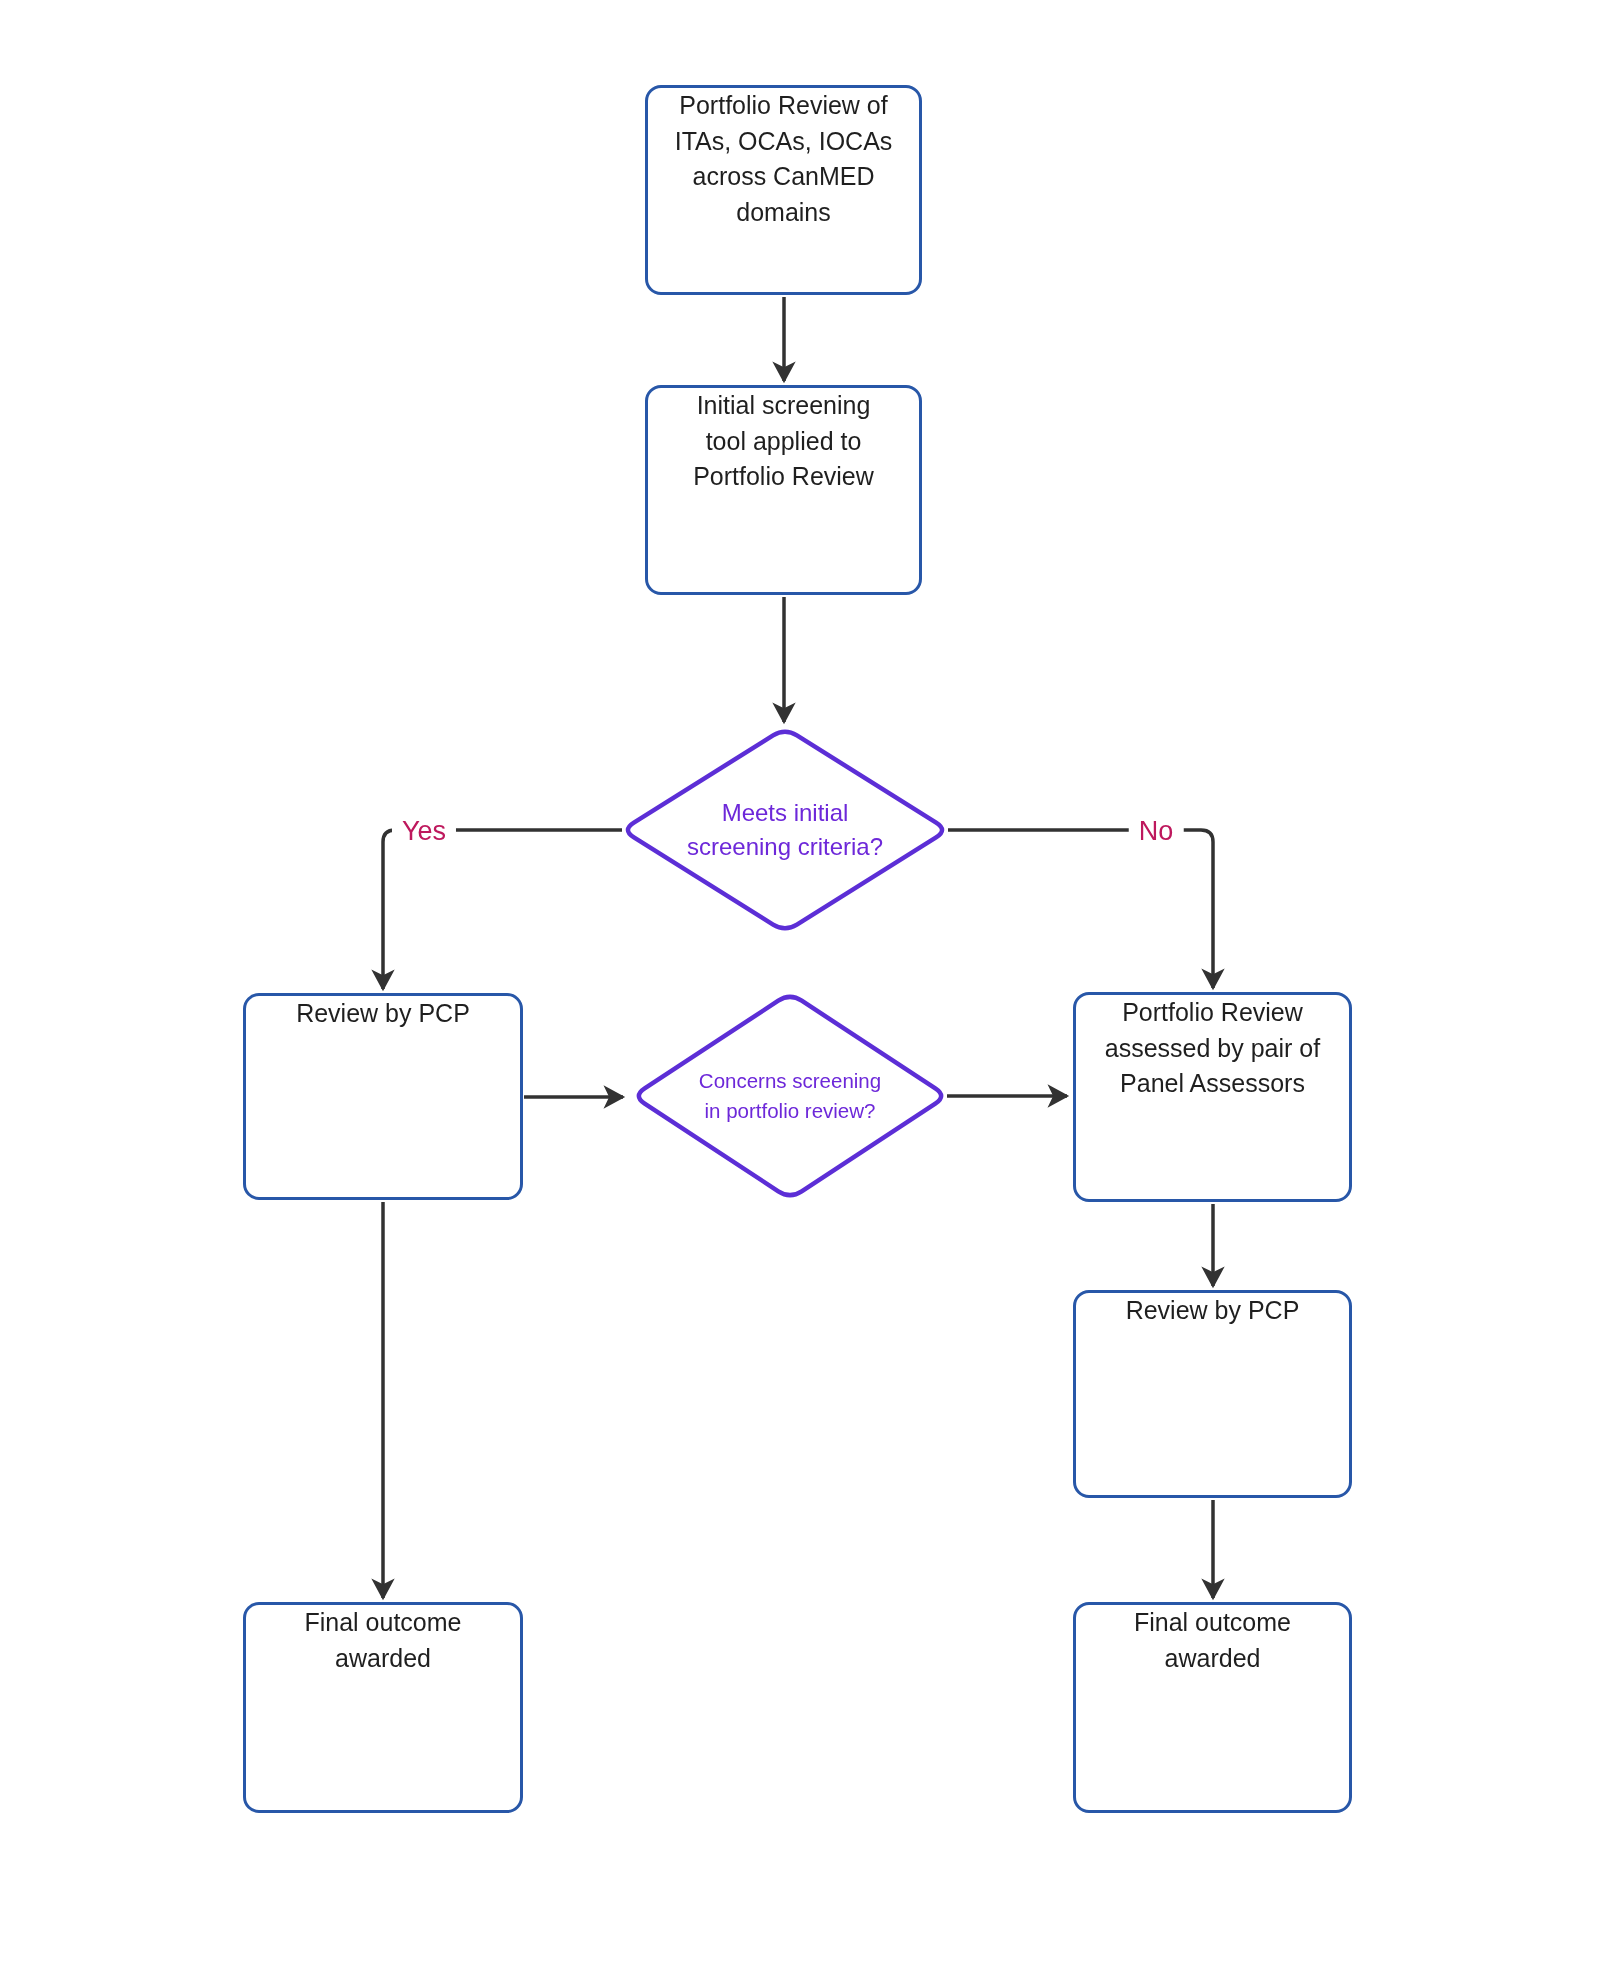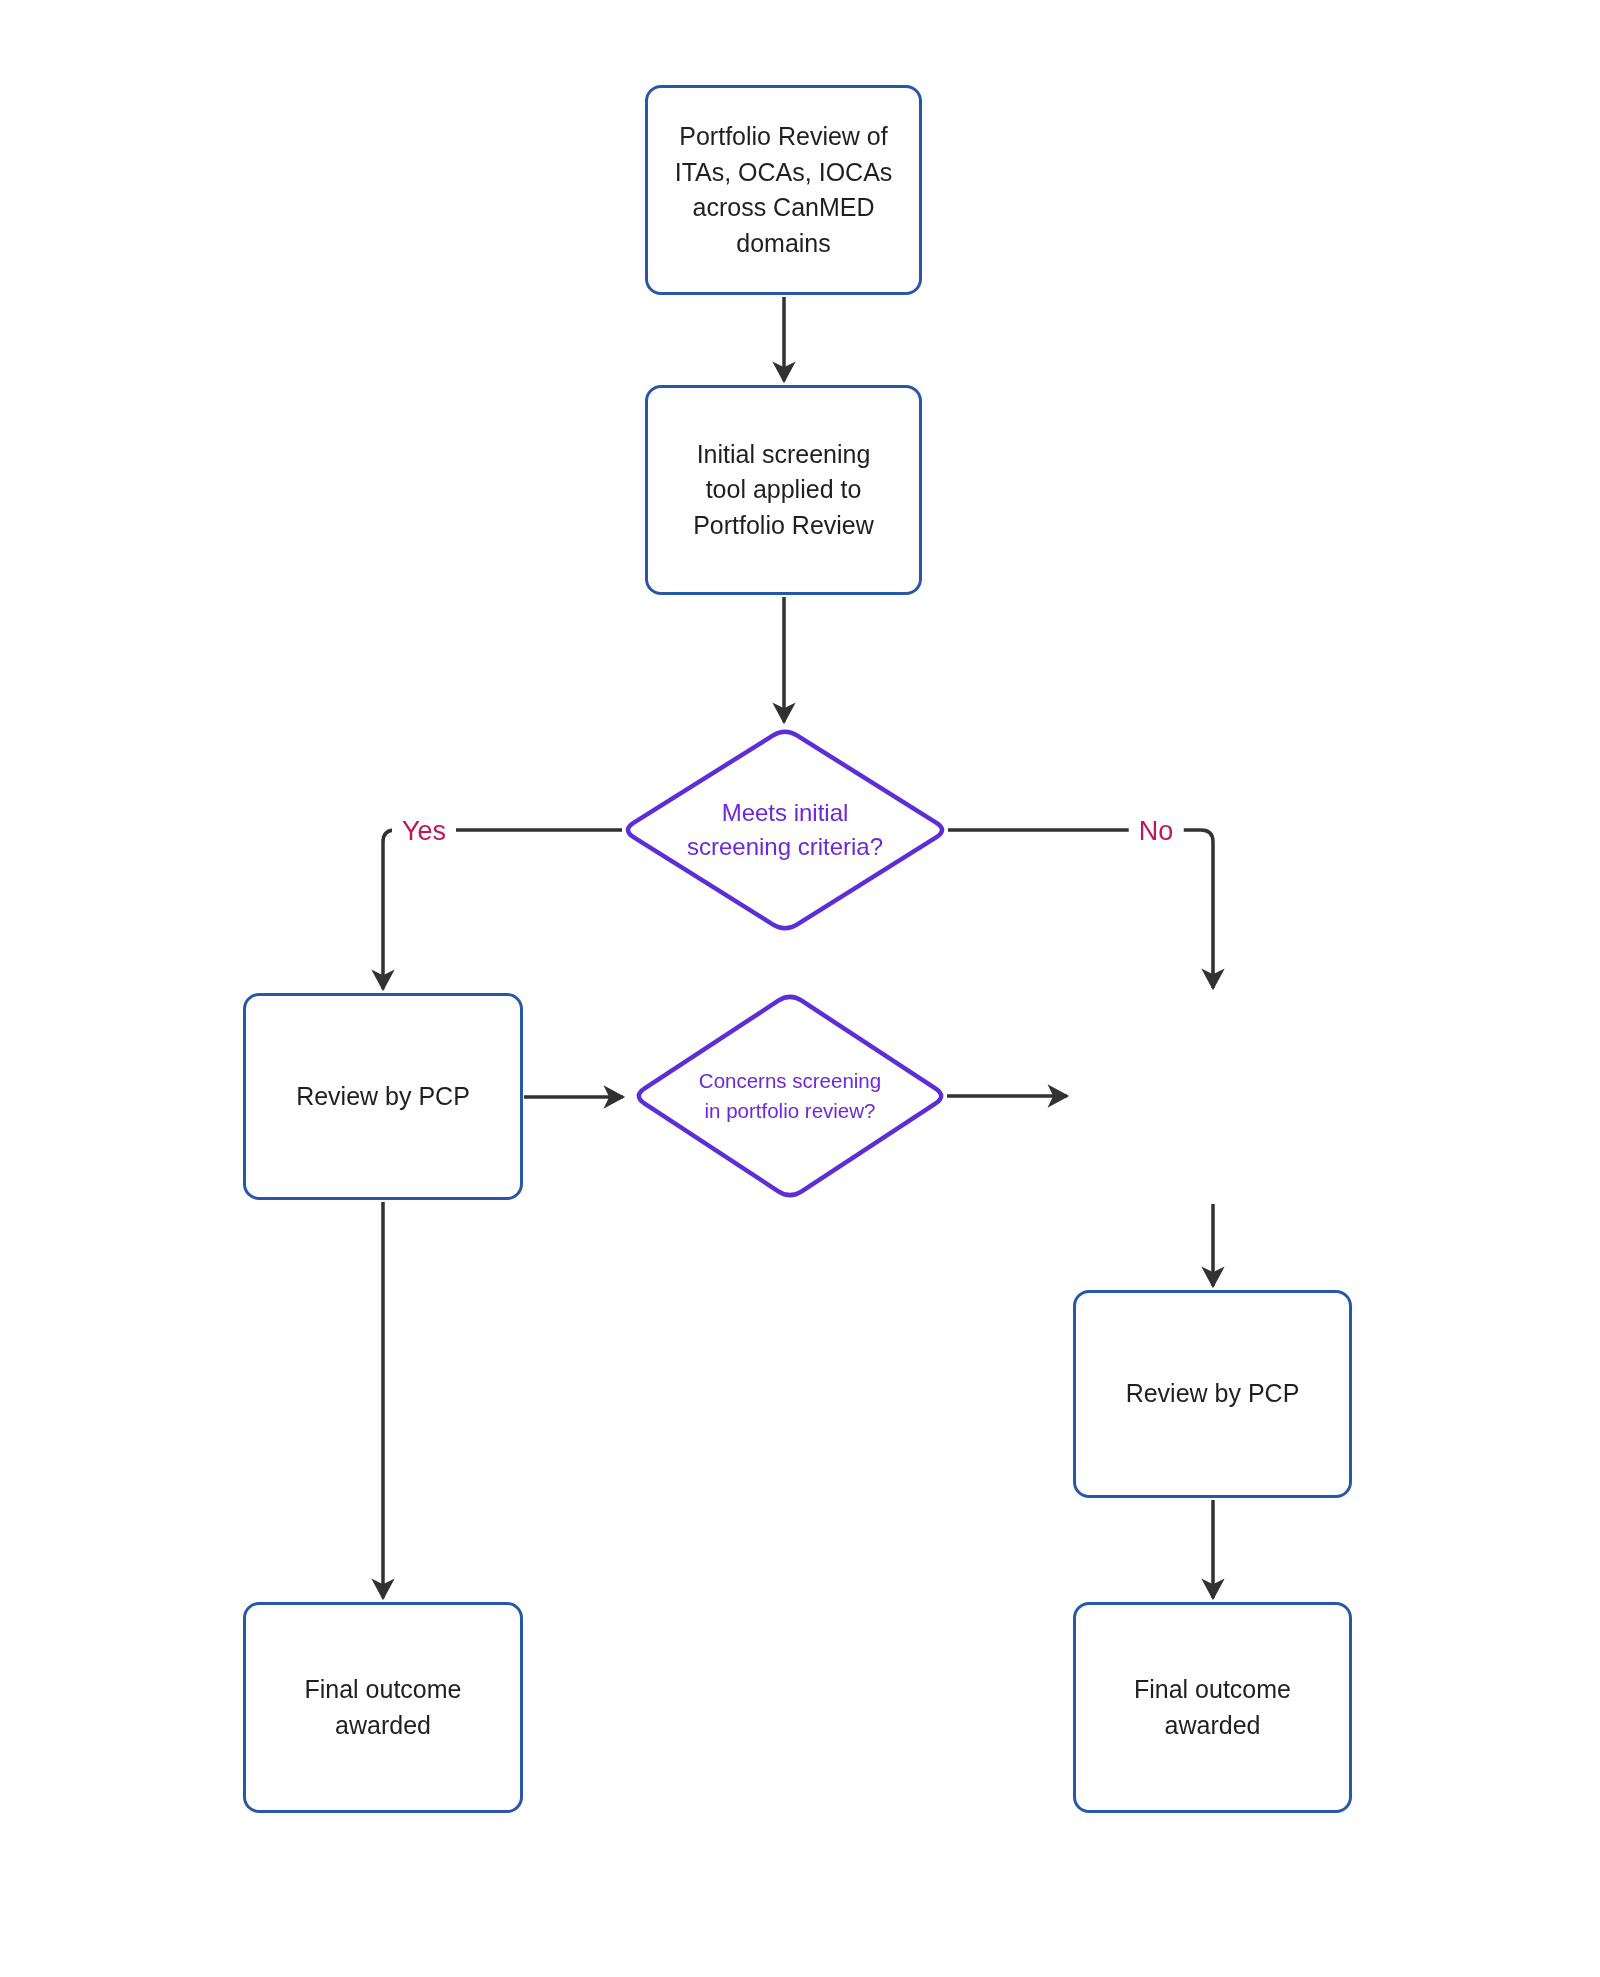--- a/index.html
+++ b/index.html
@@ -33,21 +33,20 @@
     stroke: #5c2ed6;
     stroke-width: 4.5;
   }
   .node {
     position: absolute;
     box-sizing: border-box;
     background: #ffffff;
     border: 3px solid #2857a8;
     border-radius: 16px;
     display: flex;
-    align-items: center;
     justify-content: center;
     text-align: center;
     font-size: 25px;
     line-height: 1.42;
     color: #1f1f1f;
   }
   .node .node-label {
     display: inline-block;
   }
   .decision-label {
@@ -113,20 +112,23 @@
   <span class="edge-label" style="left:424px; top:831px;">Yes</span>
 
   <span class="edge-label" style="left:1156px; top:831px;">No</span>
 
   <div class="node" style="left:243px; top:993px; width:280px; height:207px;">
     <span class="node-label" style="max-width:240px;">Review by PCP</span>
   </div>
 
   <div class="decision-label small" style="left:790px; top:1096px; width:196px;">Concerns screening in portfolio review?</div>
 
+  <div class="node" style="left:1073px; top:992px; width:279px; height:210px;">
+    <span class="node-label" style="max-width:224px;">Portfolio Review assessed by pair of Panel Assessors</span>
+  </div>
 
   <div class="node" style="left:1073px; top:1290px; width:279px; height:208px;">
     <span class="node-label" style="max-width:240px;">Review by PCP</span>
   </div>
 
   <div class="node" style="left:243px; top:1602px; width:280px; height:211px;">
     <span class="node-label" style="max-width:200px;">Final outcome awarded</span>
   </div>
 
   <div class="node" style="left:1073px; top:1602px; width:279px; height:211px;">

